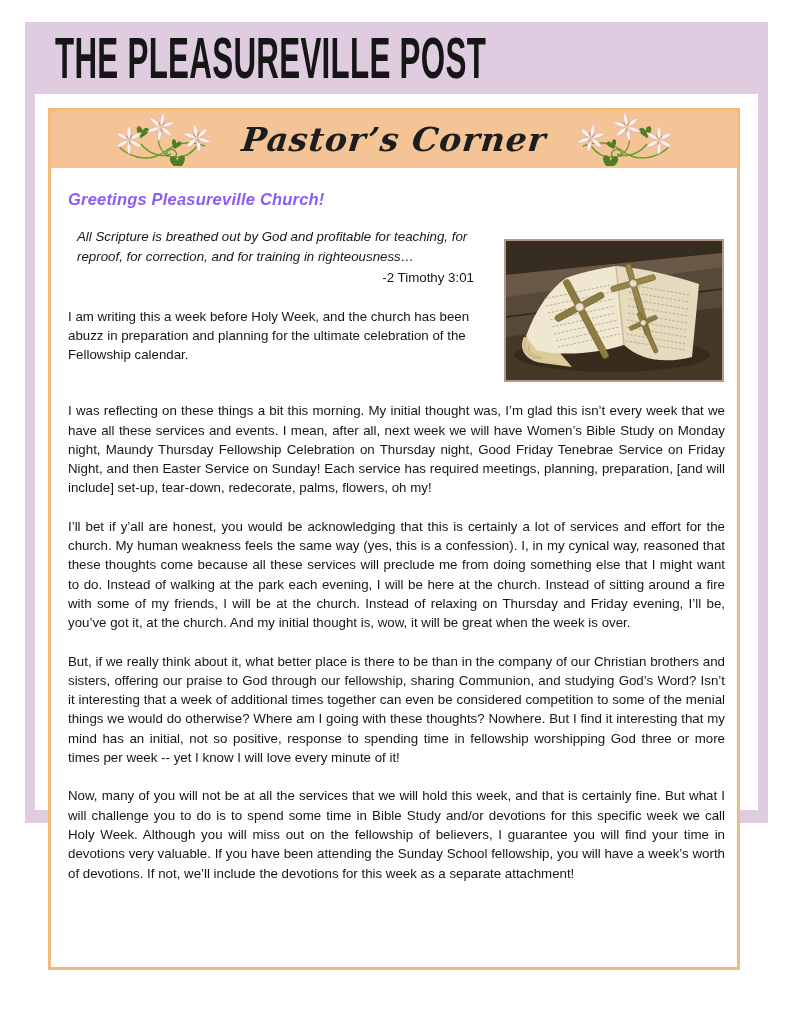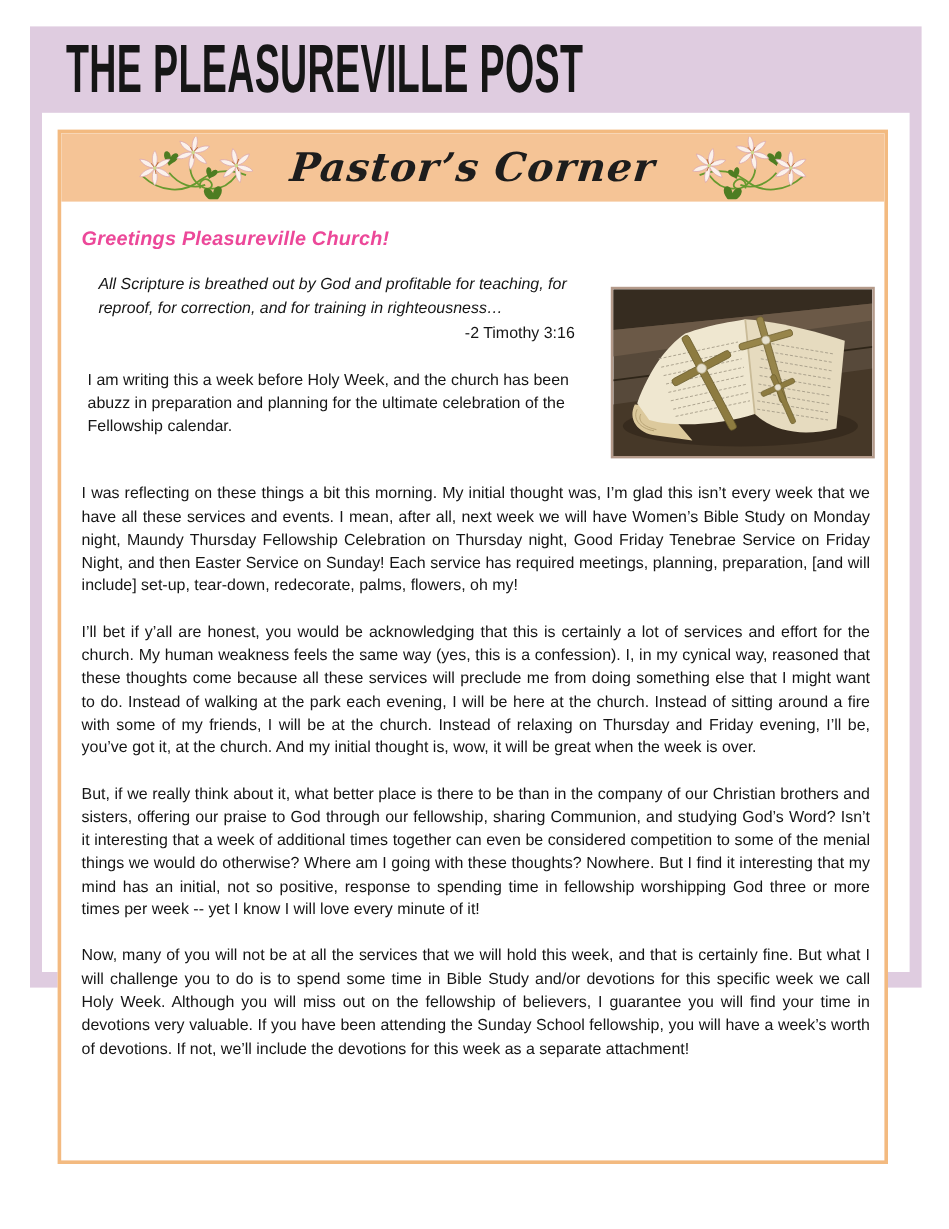--- a/index.html
+++ b/index.html
@@ -41,23 +41,23 @@
     font-size:33px;color:#1d1d1d;transform:skewX(-6deg);letter-spacing:1px;
   }
   .flourish{width:101px;height:52px;flex:0 0 auto;}
   .flourish.mirror{transform:scaleX(-1);}
   
   .article{
     padding:0 8px 0 17px;font-size:13.3px;line-height:19.3px;color:#161616;
   }
   .greeting{
     margin:22px 0 0 0;font-size:16.5px;font-style:italic;font-weight:bold;
-    letter-spacing:0.2px;color:#ec4899;
+    letter-spacing:0.2px;color:#8b5cf6;
   }
-  .intro-row{display:flex;justify-content:flex-end;margin-top:18px;}
+  .intro-row{display:flex;justify-content:flex-start;margin-top:18px;}
   .intro-col{width:436px;}
   .quote{
     margin:0;padding:0 22px 0 9px;font-style:italic;line-height:19.5px;
   }
   .attrib{margin:2px 0 0 0;text-align:right;padding-right:30px;line-height:19.5px;}
   .intro-para{margin:19px 0 0 0;text-align:left;}
   .figure{
     width:216px;height:139px;margin:12px 0 0 0;border:2px solid #b49a8a;
     flex:0 0 auto;overflow:hidden;
   }
@@ -122,21 +122,21 @@
             <use href="#flourish-art"></use>
           </svg>
       </div>
 
       <div class="article">
         <h3 class="greeting">Greetings Pleasureville Church!</h3>
 
         <div class="intro-row">
           <div class="intro-col">
             <p class="quote">All Scripture is breathed out by God and profitable for teaching, for reproof, for correction, and for training in righteousness…</p>
-            <p class="attrib">-2 Timothy 3:16</p>
+            <p class="attrib">-2 Timothy 3:01</p>
             <p class="intro-para">I am writing this a week before Holy Week, and the church has been abuzz in preparation and planning for the ultimate celebration of the Fellowship calendar.</p>
           </div>
 
           <figure class="figure" aria-label="Open Bible lying on a wooden table with three palm crosses resting on its pages">
             <svg viewBox="0 0 216 139">
               <rect width="216" height="139" fill="#57493a"></rect>
               <polygon points="0,0 216,0 216,12 0,34" fill="#362c20"></polygon>
               <polygon points="0,34 216,12 216,26 0,56" fill="#6b5947"></polygon>
               <polygon points="0,96 216,66 216,139 0,139" fill="#463828"></polygon>
               <line x1="0" y1="76" x2="216" y2="48" stroke="#2e2518" stroke-width="1.5"></line>

